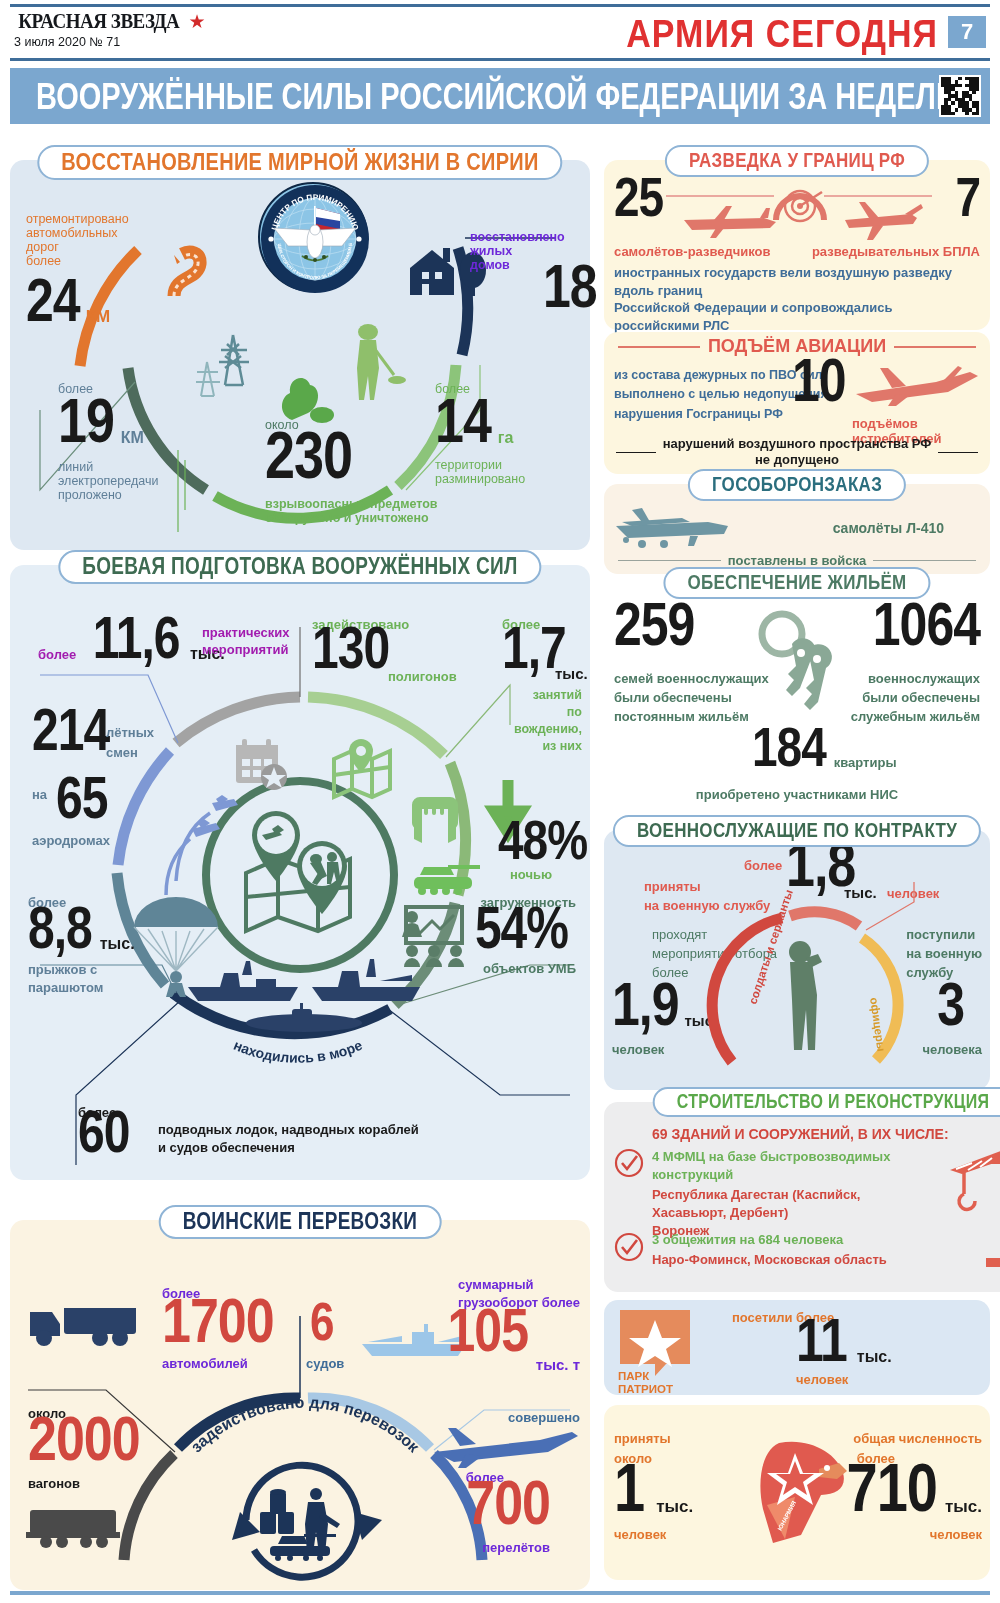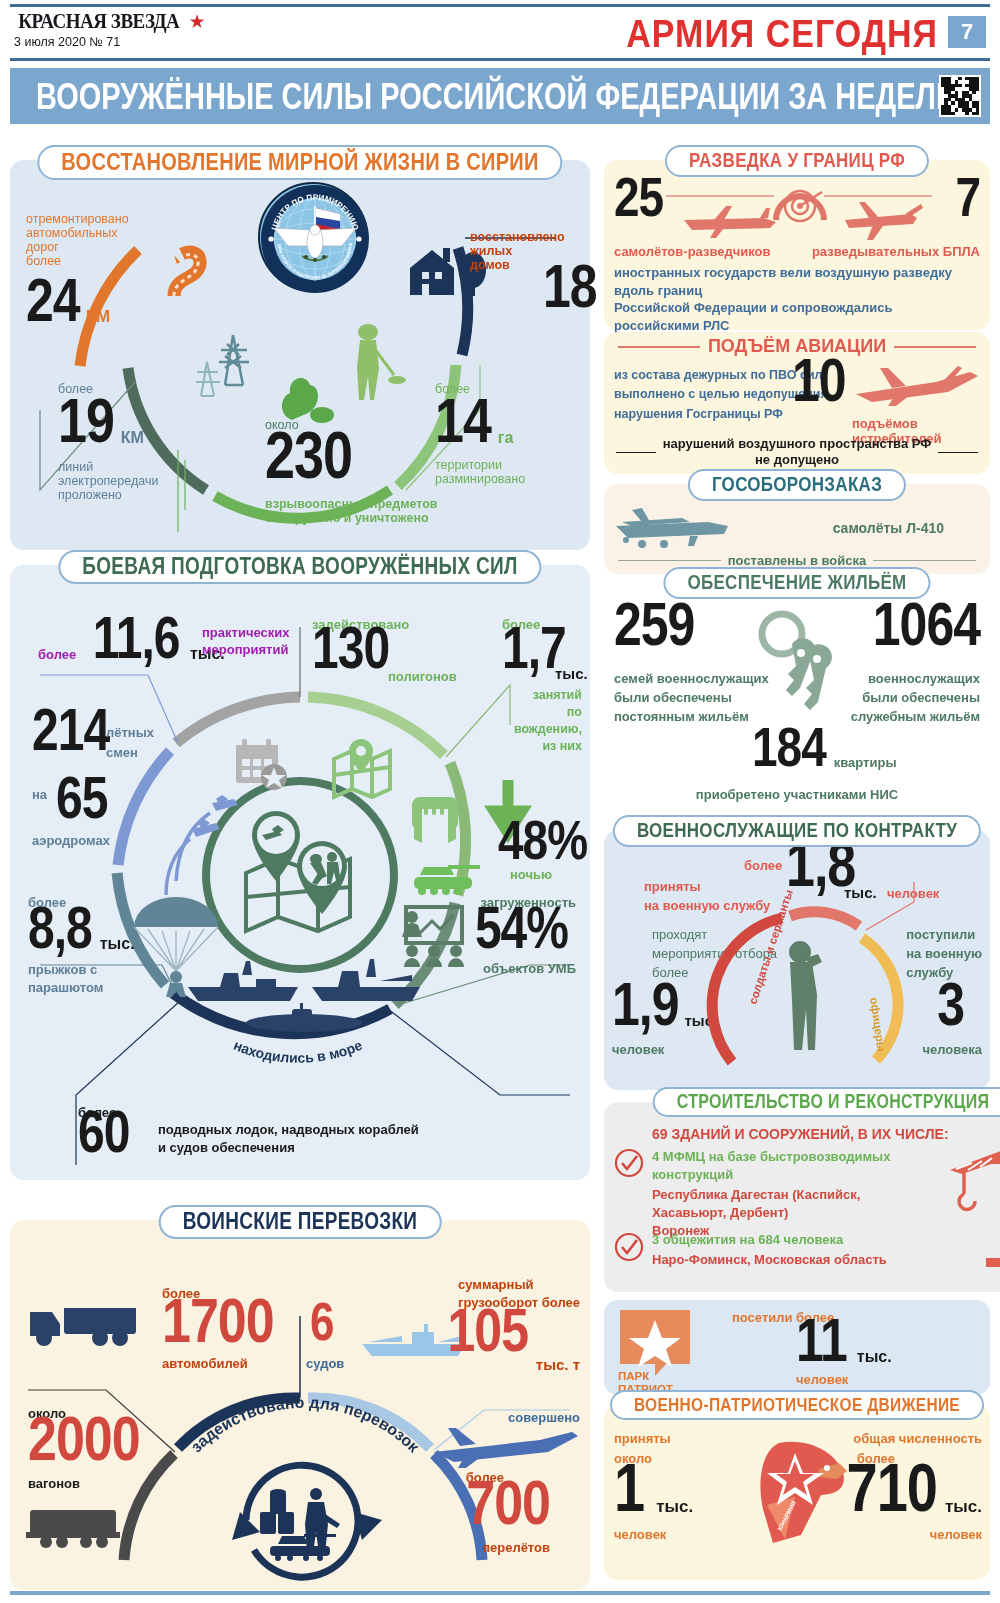--- a/index.html
+++ b/index.html
@@ -91,21 +91,21 @@
 
   .footer-rule { position:absolute; left:10px; bottom:8px; width:980px; height:4px; background:#7ba7cf; }
 
   
   .t-orange { color:#e2762d; }
   .t-red    { color:#e05a4f; }
   .t-red2   { color:#d1483f; }
   .t-green  { color:#6cb257; }
   .t-dgreen { color:#4d7a64; }
   .t-blue   { color:#3f6d99; }
-  .t-navy   { color:#c2410c; }
+  .t-navy   { color:#6d28d9; }
   .t-gray   { color:#a21caf; }
   .t-steel  { color:#5f7f98; }
   .t-dark   { color:#1a1a1a; }
   svg { overflow:visible; }
 </style>
 </head>
 <body>
 
 <div class="page">
 
@@ -570,21 +570,20 @@
       <div>ПАРК</div>
       <div>ПАТРИОТ</div>
     </div>
     <div class="abs t-orange" style="left:128px; top:10px; font-size:13px; font-weight:bold;">посетили</div>
     <div class="abs t-orange" style="left:192px; top:10px; font-size:13px; font-weight:bold;">более</div>
     <div class="abs" style="left:192px; top:24px;"><span class="num" style="font-size:50px;">11</span><span class="t-dark" style="font-size:16px; font-weight:bold; margin-left:10px;">тыс.</span></div>
     <div class="abs t-orange" style="left:192px; top:72px; font-size:13px; font-weight:bold;">человек</div>
   </div>
 
   <div class="panel" id="vpd">
-    <div class="pill"><span>ВОЕННО-ПАТРИОТИЧЕСКОЕ ДВИЖЕНИЕ</span></div>
     <div class="abs t-orange" style="left:10px; top:26px; font-size:13px; font-weight:bold;">приняты</div>
     <div class="abs t-orange" style="left:10px; top:46px; font-size:13px; font-weight:bold;">около</div>
     <div class="abs" style="left:10px; top:64px;"><span class="num" style="font-size:56px;">1</span><span class="t-dark" style="font-size:17px; font-weight:bold; margin-left:12px;">тыс.</span></div>
     <div class="abs t-orange" style="left:10px; top:122px; font-size:13px; font-weight:bold;">человек</div>
 
     <div class="abs t-orange" style="right:8px; top:26px; font-size:13px; font-weight:bold;">общая численность</div>
     <div class="abs t-orange" style="right:95px; top:46px; font-size:13px; font-weight:bold;">более</div>
     <div class="abs" style="right:8px; top:64px;"><span class="num" style="font-size:56px;">710</span><span class="t-dark" style="font-size:17px; font-weight:bold; margin-left:8px;">тыс.</span></div>
     <div class="abs t-orange" style="right:8px; top:122px; font-size:13px; font-weight:bold;">человек</div>
 

